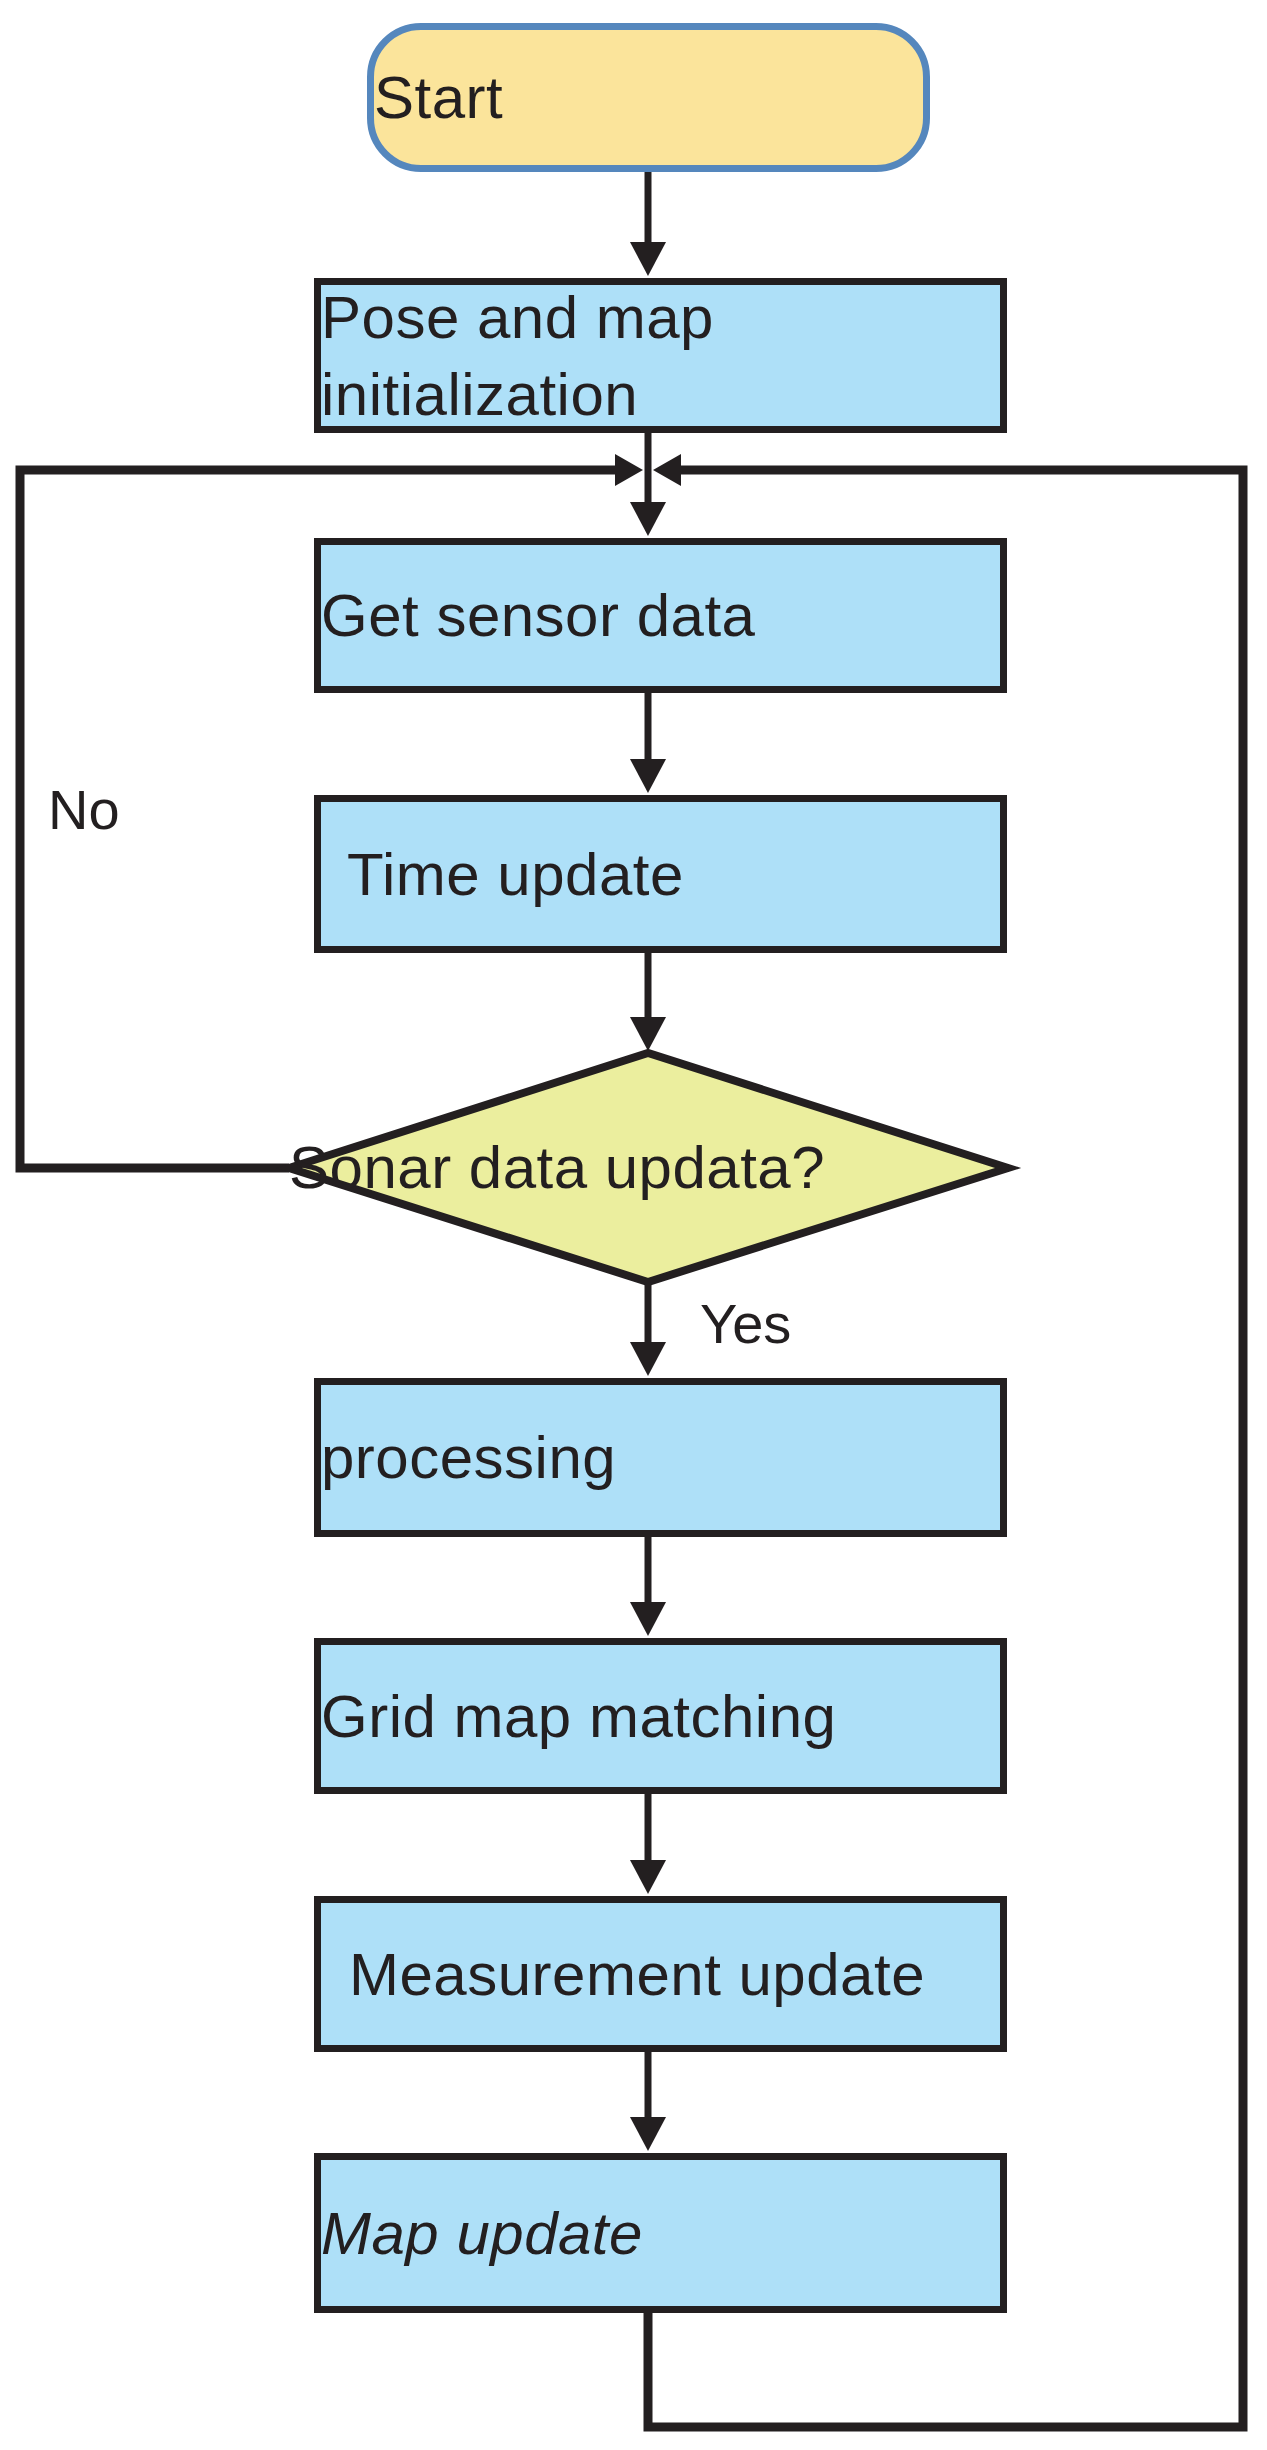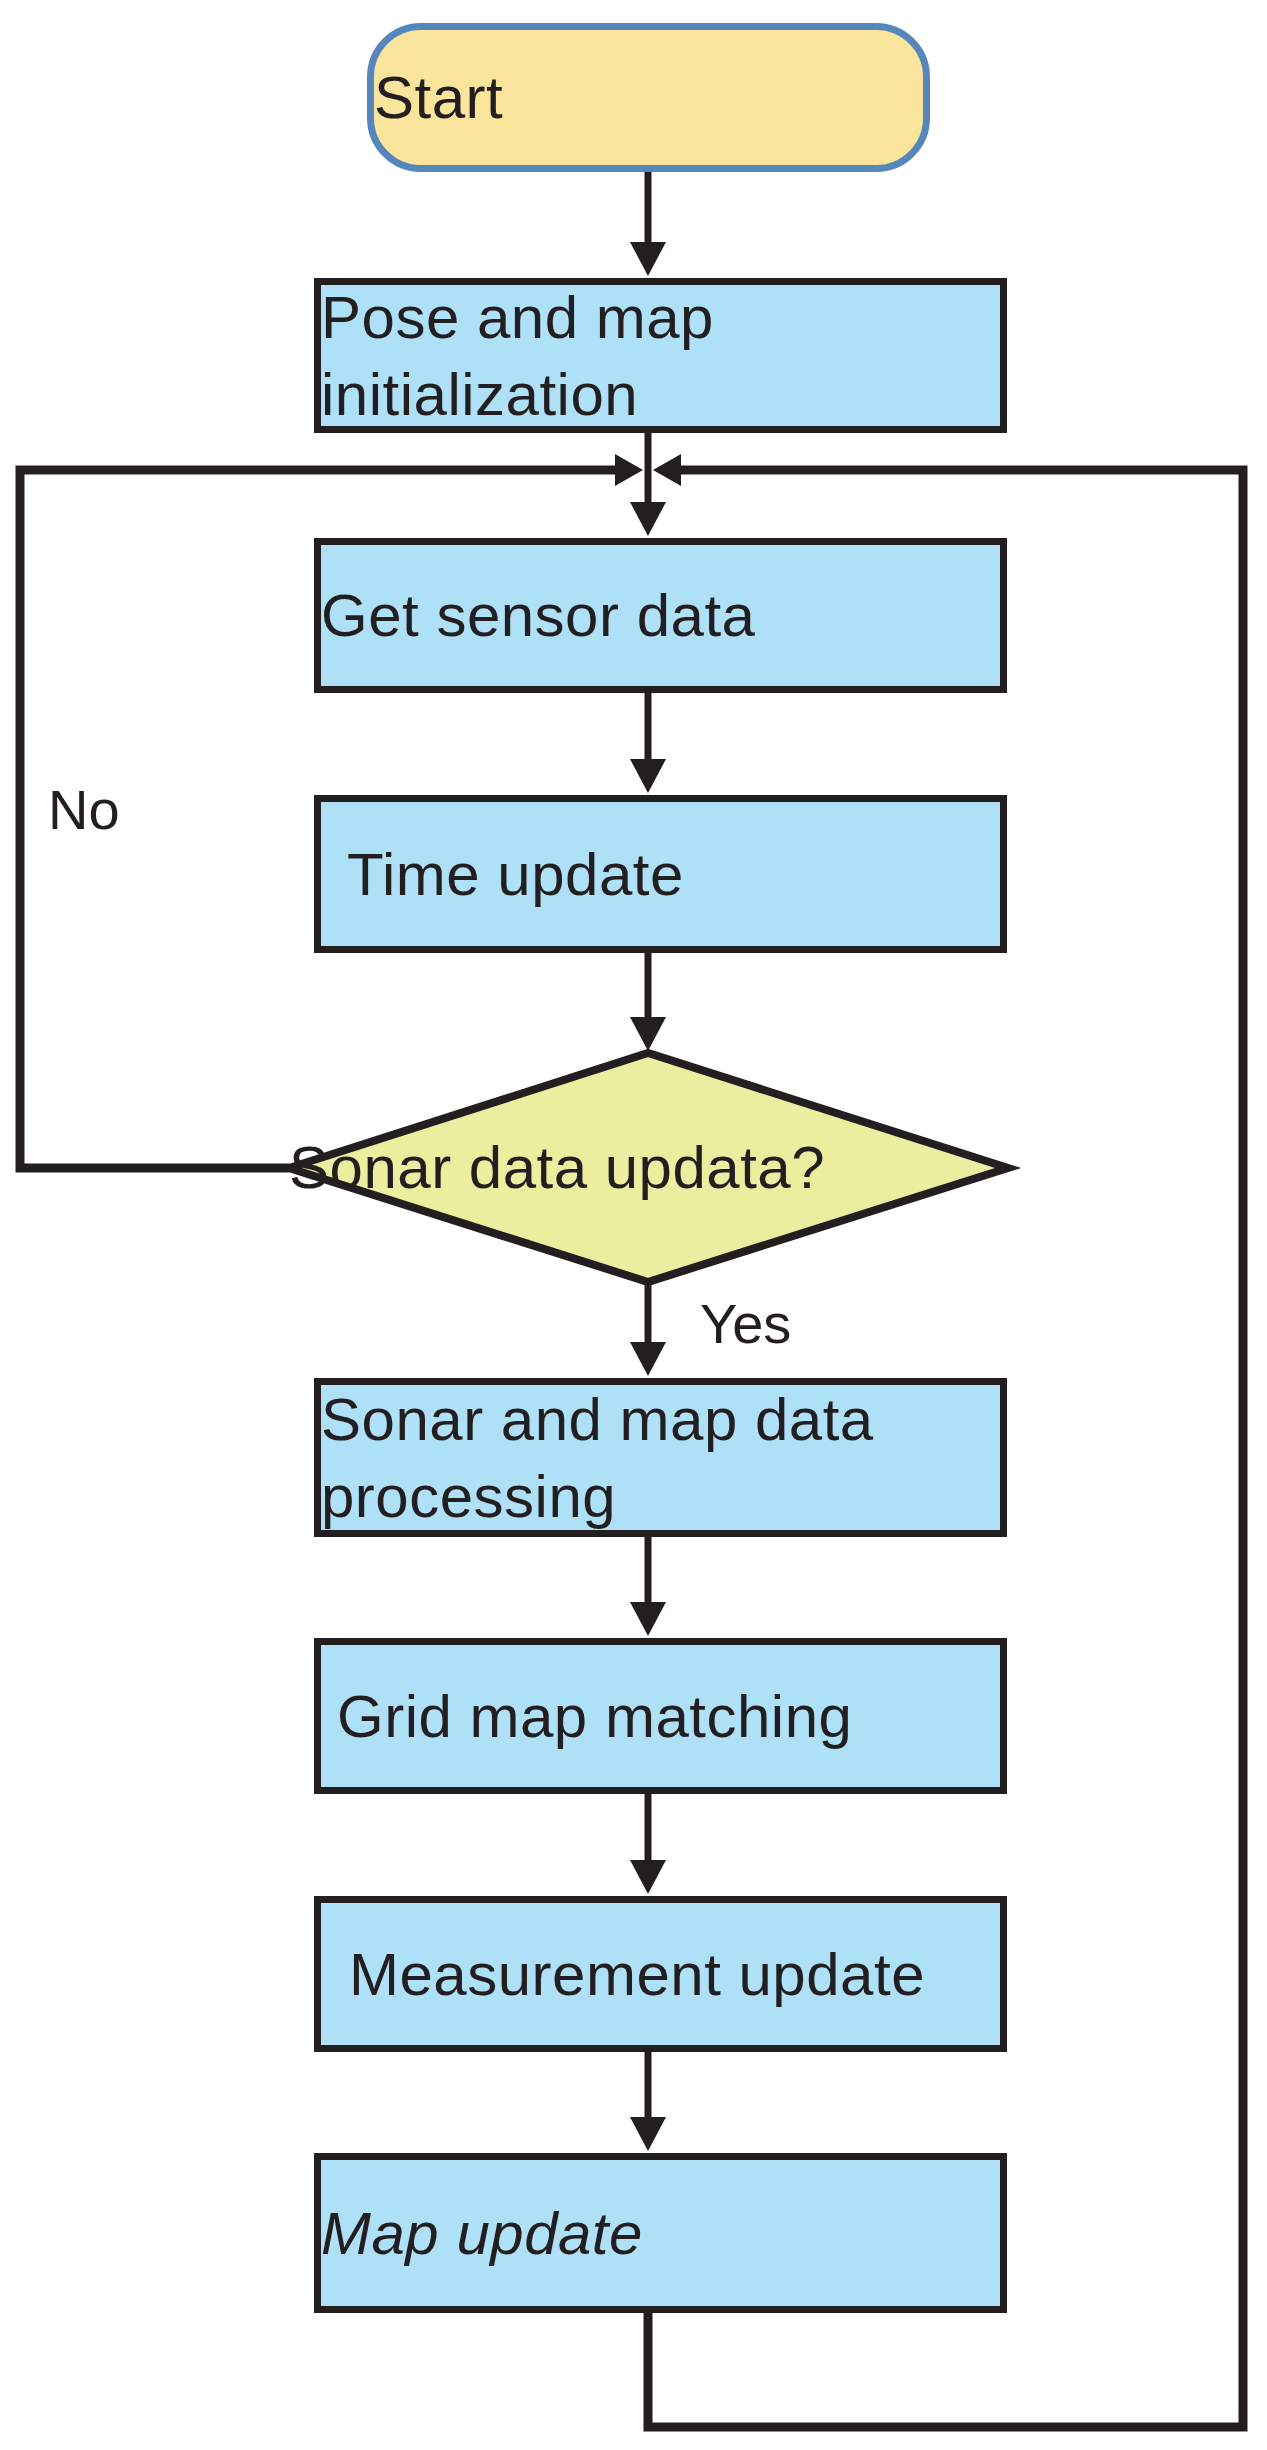--- a/index.html
+++ b/index.html
@@ -48,21 +48,21 @@
   .process {
     left: 314px;
     width: 693px;
     background: var(--process-fill, #AEE0F8);
     border: 7px solid var(--line-color, #231F20);
   }
   .p-pose { top: 278px;  height: 155px; }
   .p-sens { top: 538px;  height: 155px; }
   .p-time { top: 795px;  height: 158px; padding-left: 26px; }
   .p-sona { top: 1378px; height: 159px; }
-  .p-grid { top: 1638px; height: 156px; padding-left: 16px; }
+  .p-grid { top: 1638px; height: 156px; }
   .p-meas { top: 1896px; height: 156px; padding-left: 28px; }
   .p-mapu { top: 2153px; height: 160px; font-style: italic; }
   .decision-text {
     left: 289px; top: 1053px;
     width: 719px; height: 229px;
     background: transparent;
     border: none;
   }
   .edge-label {
     position: absolute;
@@ -149,21 +149,20 @@
 
   <div class="node process p-time">
     <span class="line">Time update</span>
   </div>
 
   <div class="node decision-text">
     <span class="line">Sonar data updata?</span>
   </div>
 
   <div class="node process p-sona">
-    <span class="line">Sonar and map data</span>
     <span class="line">processing</span>
   </div>
 
   <div class="node process p-grid">
     <span class="line">Grid map matching</span>
   </div>
 
   <div class="node process p-meas">
     <span class="line">Measurement update</span>
   </div>

